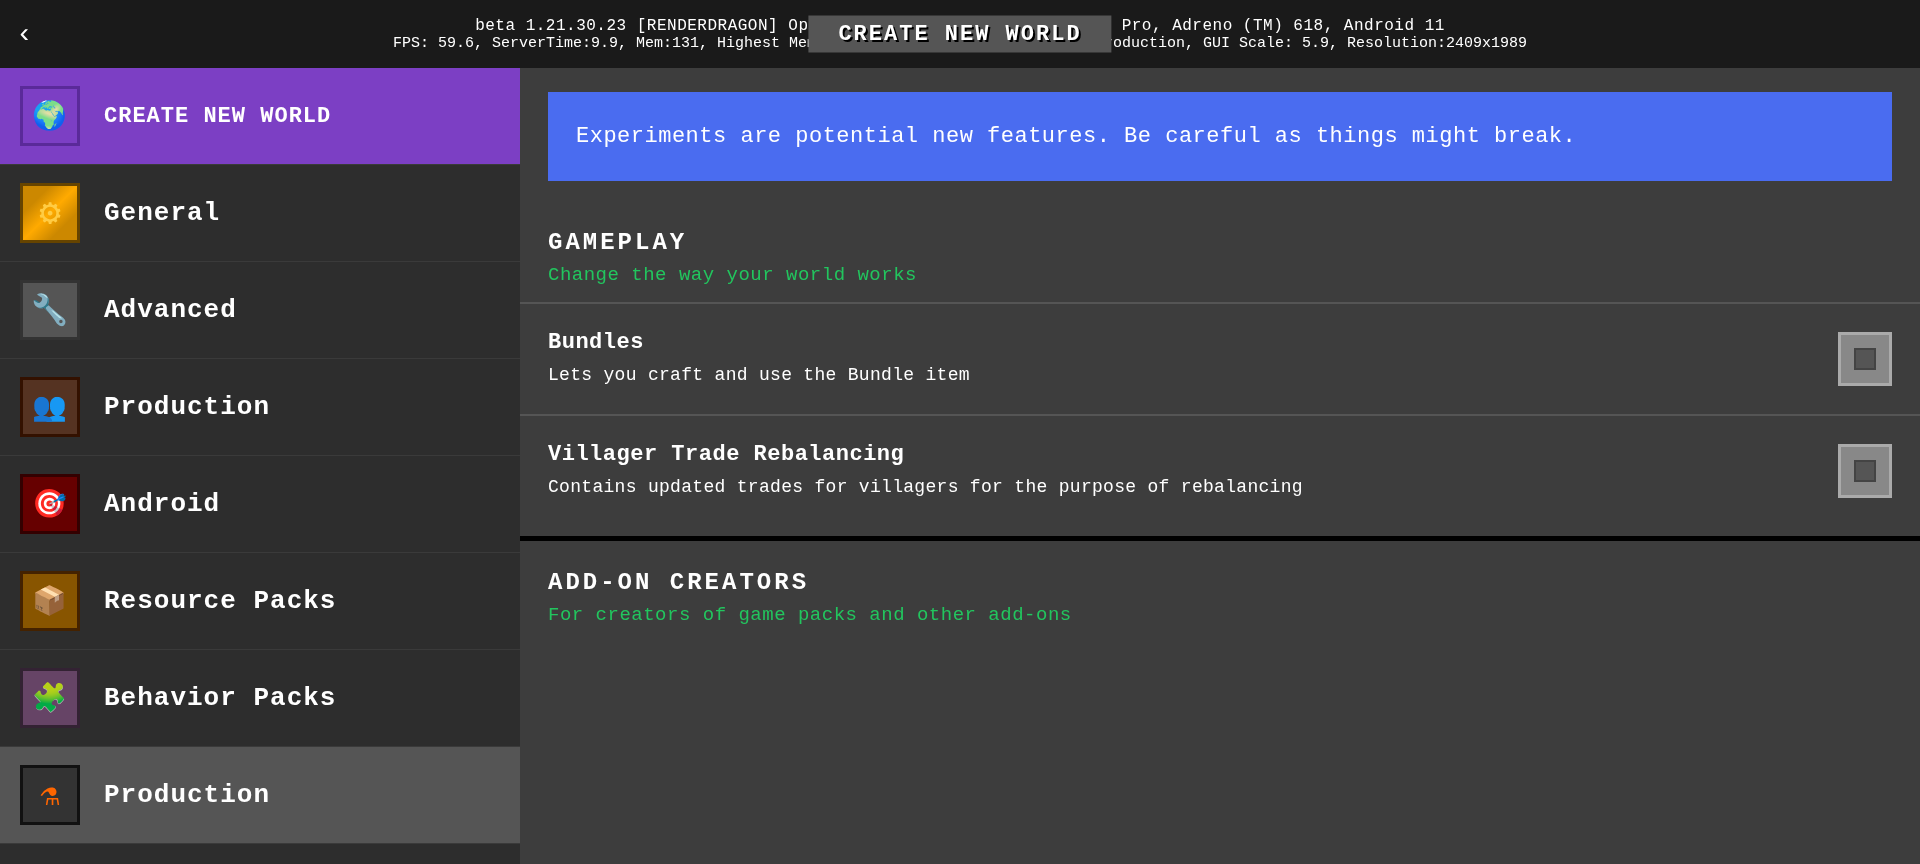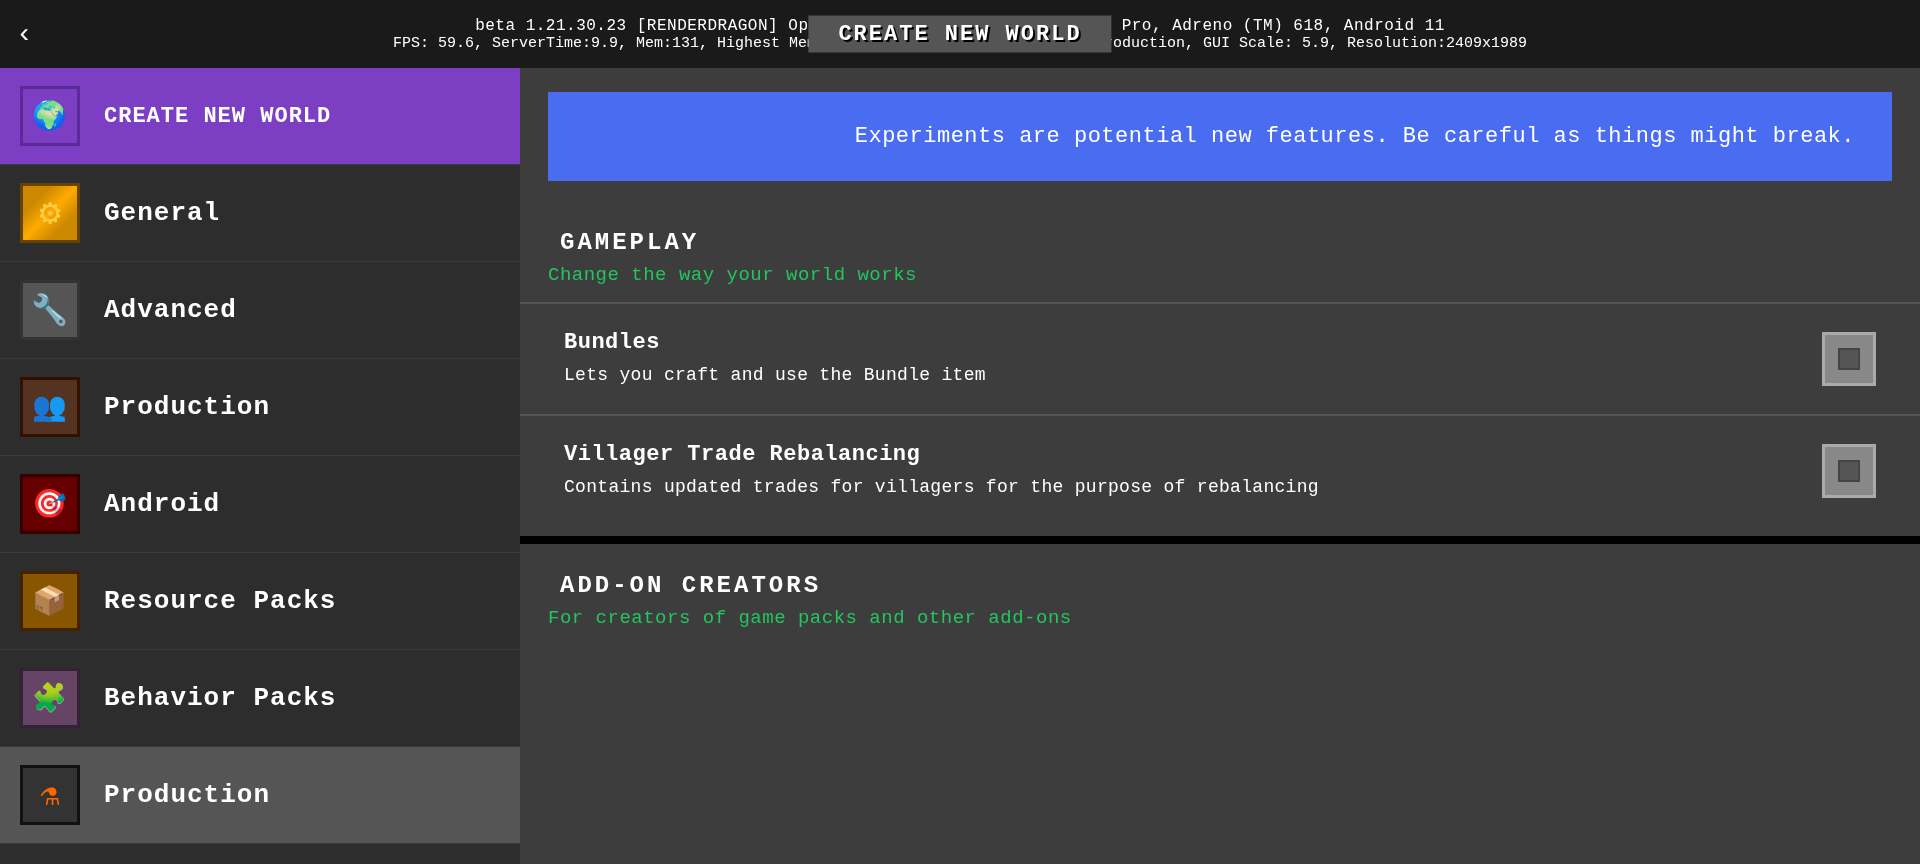--- a/index.html
+++ b/index.html
@@ -127,57 +127,56 @@
       flex: 1;
       background: #3d3d3d;
       overflow-y: auto;
       padding: 0;
     }
 
     
     .info-banner {
       background: #4a6cf0;
       margin: 24px 28px 20px 28px;
-      padding: 28px 37px;
-      text-align: right;
+      padding: 28px 28px;
+      text-align: left;
     }
 
     .info-banner-text {
       color: #ffffff;
       font-size: 22px;
       font-family: 'Courier New', monospace;
       line-height: 1.5;
       letter-spacing: 0.5px;
     }
 
     .section-title {
       color: #ffffff;
       font-size: 24px;
       font-family: 'Courier New', monospace;
       font-weight: bold;
       letter-spacing: 3px;
       text-transform: uppercase;
       margin-bottom: 8px;
-      margin-left: 12px;
     }
 
     .section-desc {
       color: #22c55e;
       font-size: 19px;
       font-family: 'Courier New', monospace;
       margin-bottom: 16px;
       letter-spacing: 0.5px;
     }
 
     
     .feature-row {
       display: flex;
       align-items: center;
       justify-content: space-between;
-      padding: 26px 44px;
+      padding: 26px 28px;
       border-top: 2px solid #555;
       background: #3d3d3d;
     }
 
     .feature-info {
       flex: 1;
     }
 
     .feature-title {
       color: #ffffff;
@@ -379,20 +378,20 @@
         <div class="feature-title">Villager Trade Rebalancing</div>
         <div class="feature-desc">Contains updated trades for villagers for the purpose of rebalancing</div>
       </div>
       <div class="toggle-container">
         <div class="toggle-box">
           <div class="toggle-inner"></div>
         </div>
       </div>
     </div>
 
-    <div class="section-header-area" style="margin-top:10px; border-top:8px solid #000000; padding-top:28px;">
+    <div class="section-header-area" style="margin-top:10px; border-top:5px solid #000000; padding-top:28px;">
       <div class="section-title">ADD-ON CREATORS</div>
       <div class="section-desc">For creators of game packs and other add-ons</div>
     </div>
 
   </div>
 
 </div>
 
 </body></html>

